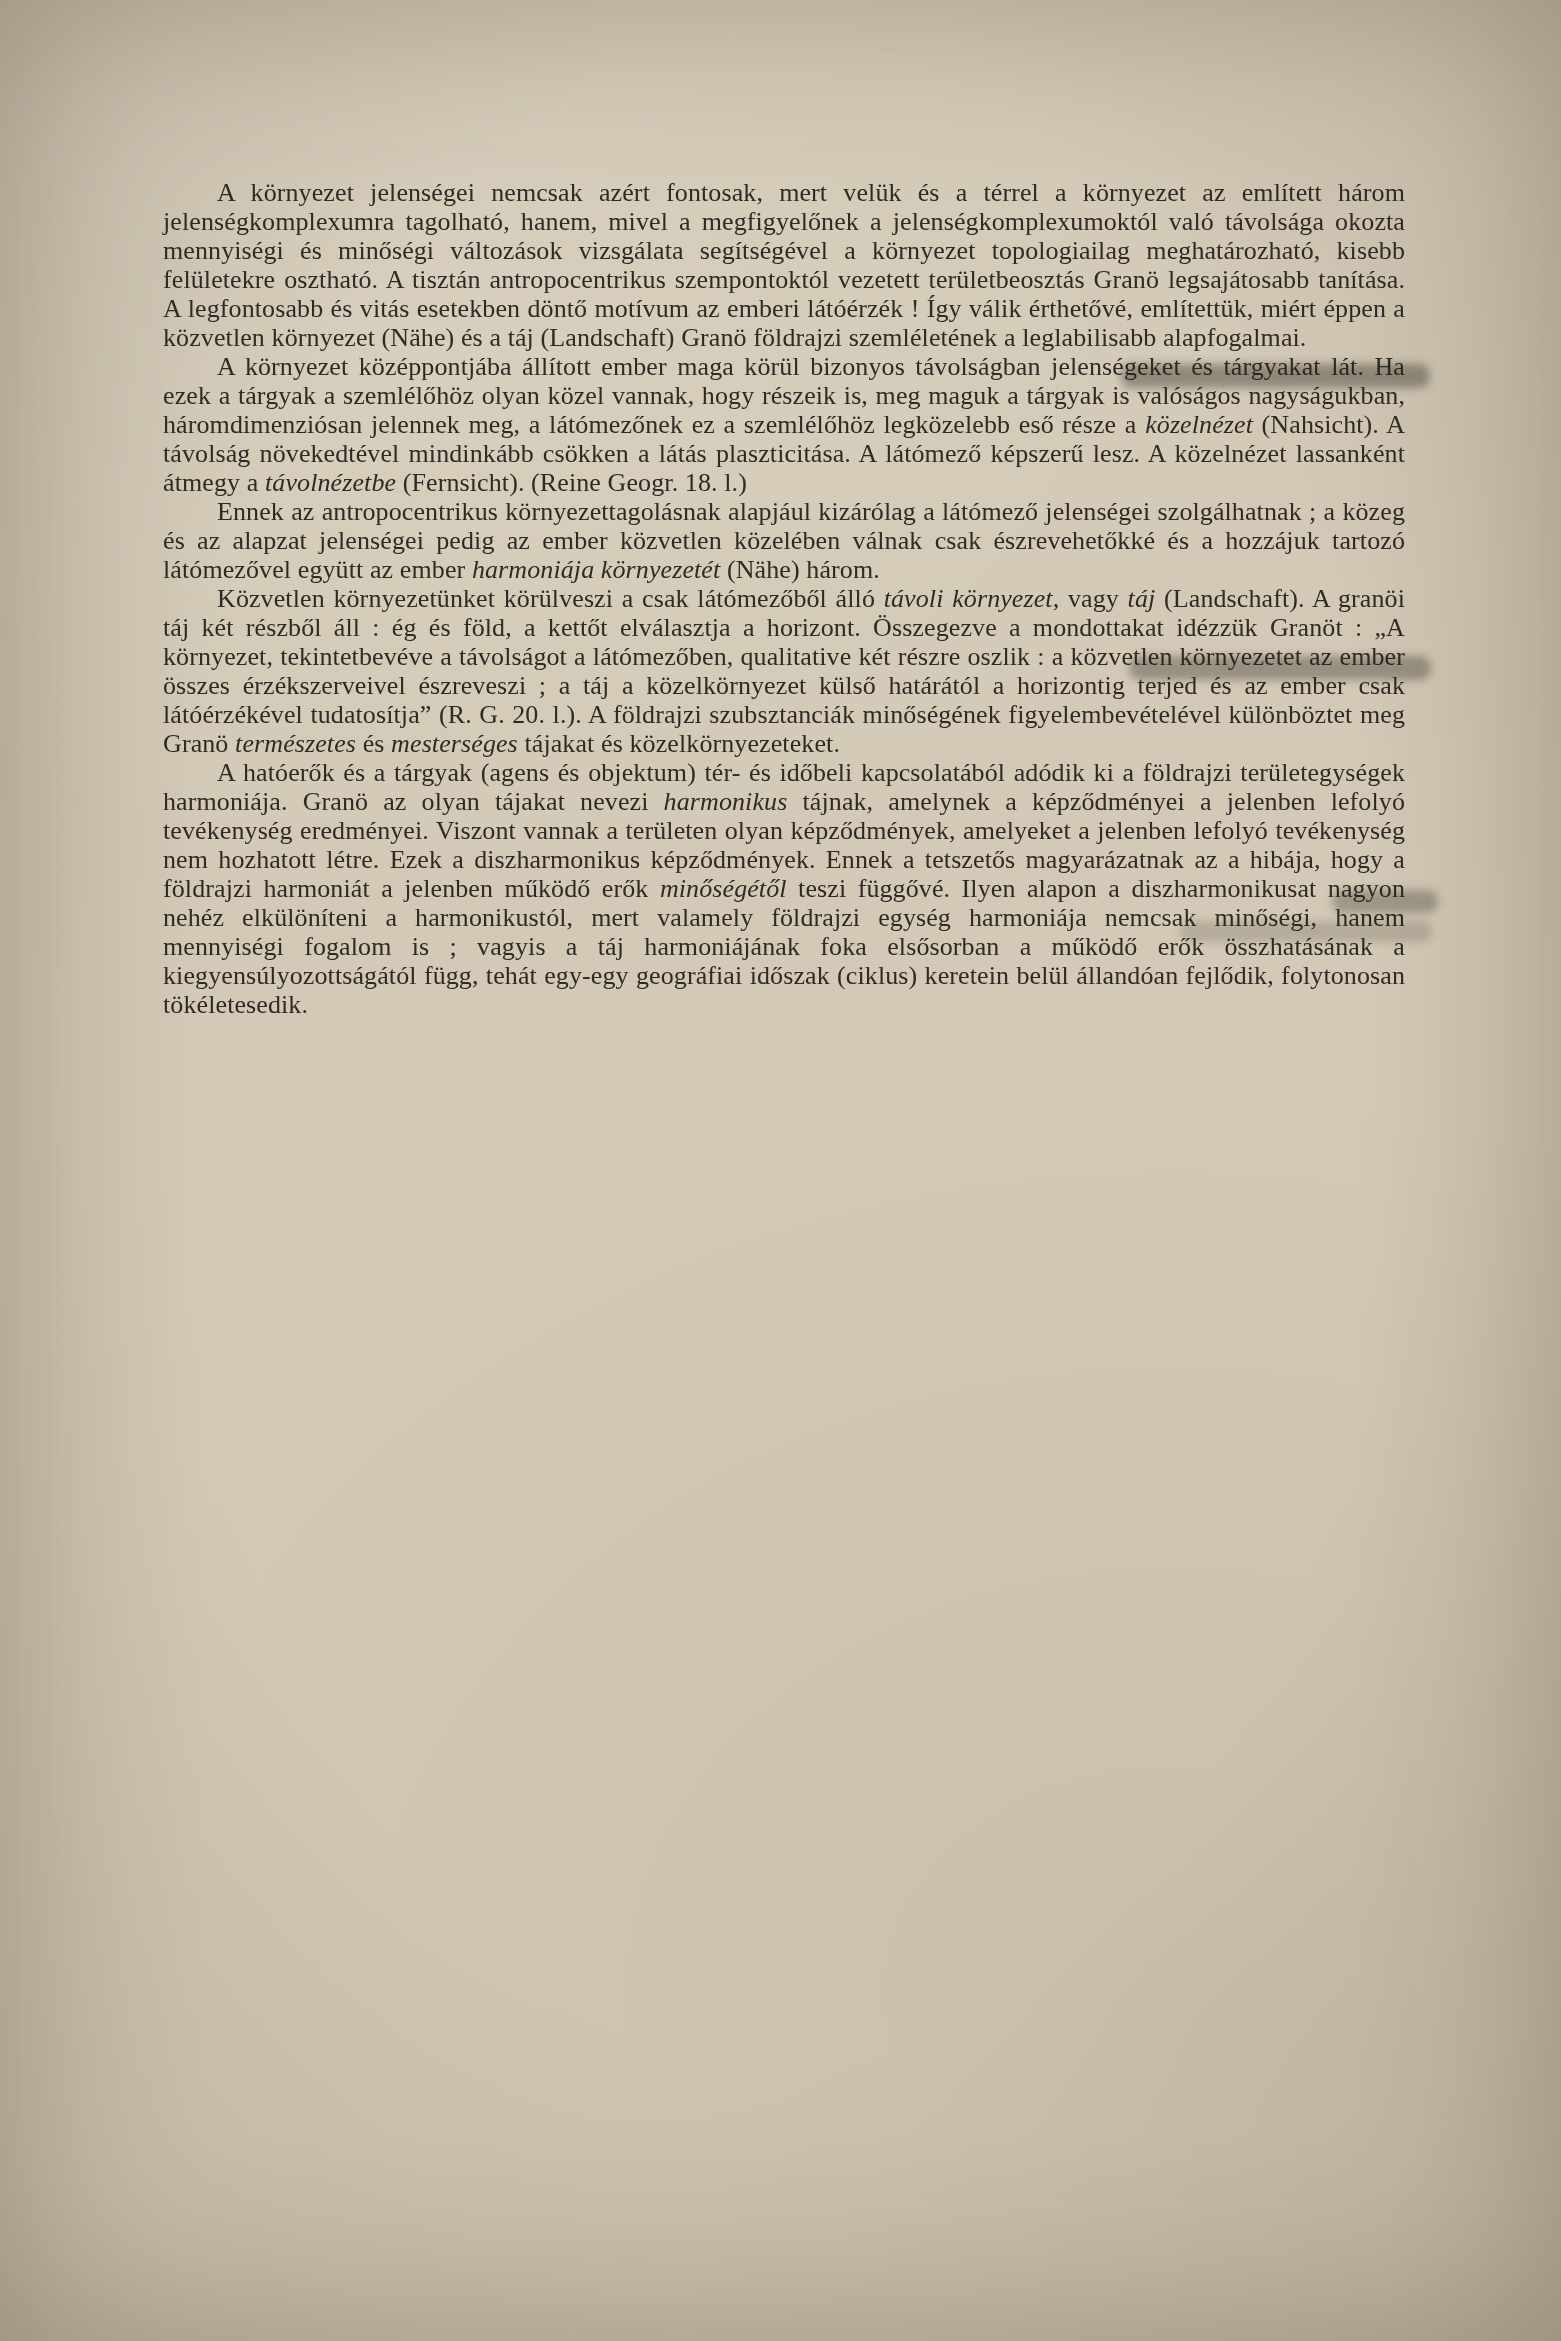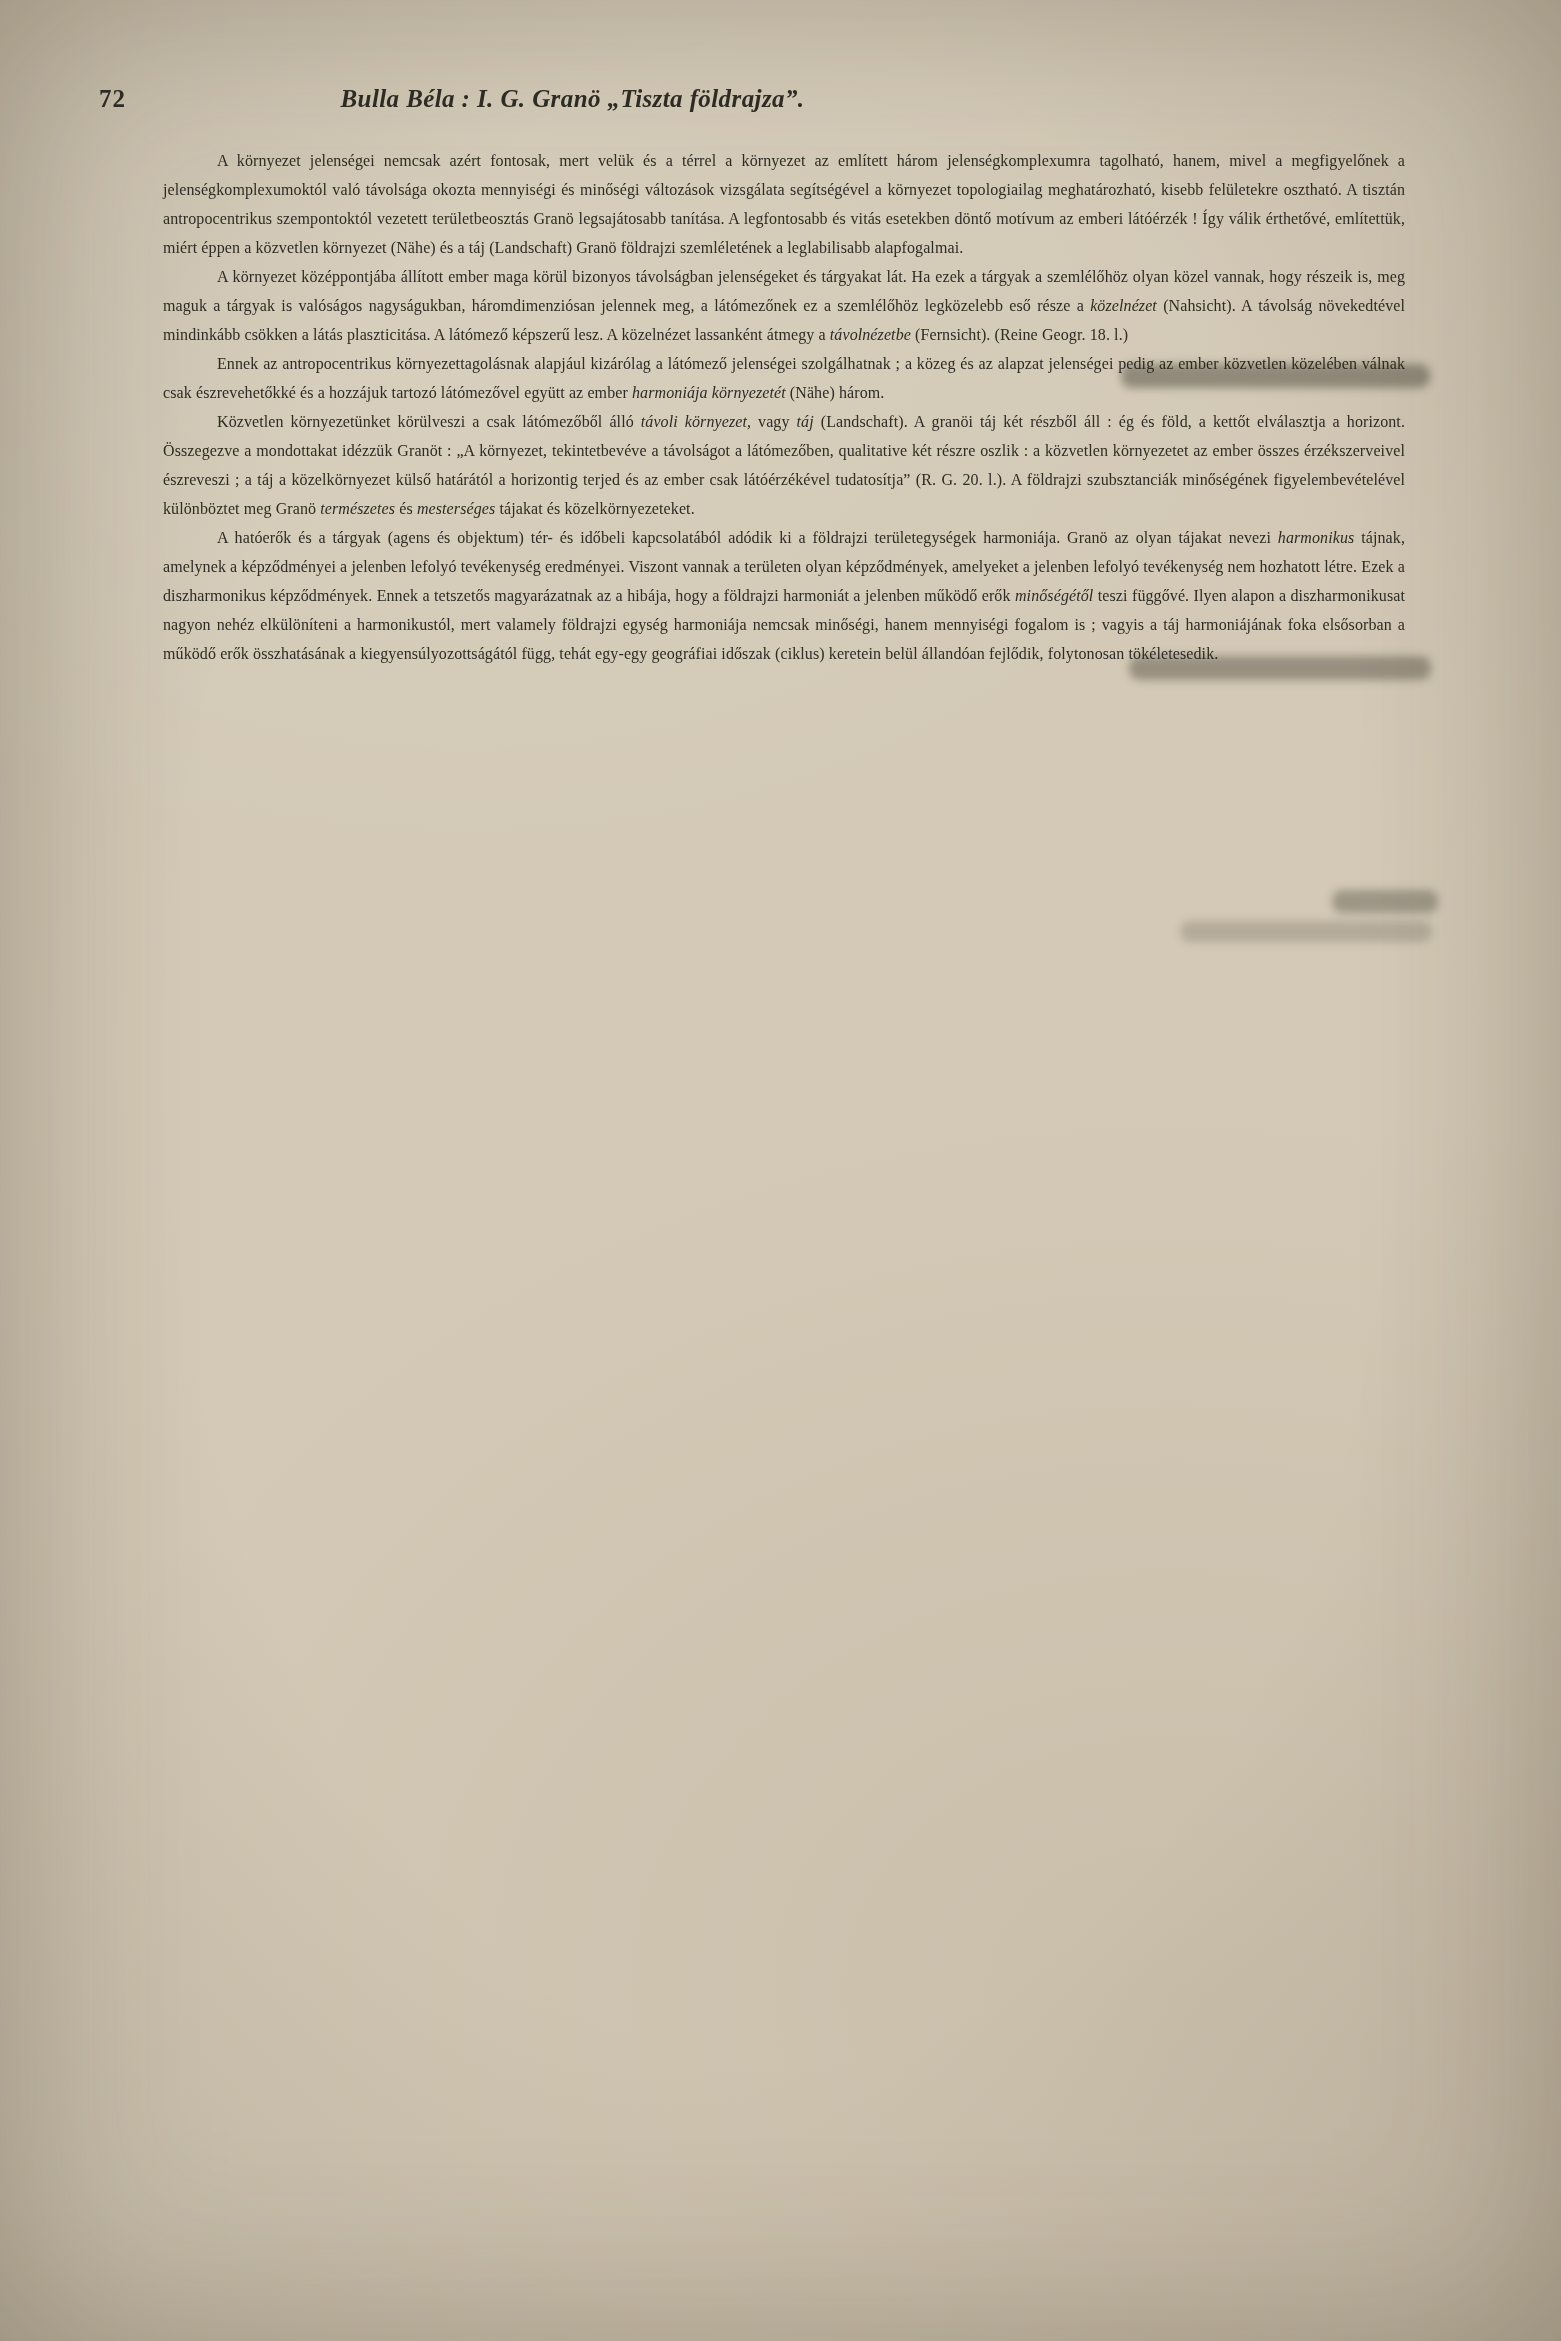--- a/index.html
+++ b/index.html
@@ -47,24 +47,24 @@
     top: 0;
     width: 607px;
     text-align: center;
     font-style: italic;
     font-weight: bold;
     letter-spacing: 0.4px;
     white-space: nowrap;
   }
   .body-text {
     position: absolute;
-    top: 146px;
+    top: 178px;
     left: 163px;
     width: 1242px;
-    font-size: 16px;
+    font-size: 26px;
     line-height: 29px;
     text-align: justify;
     letter-spacing: 0.1px;
   }
   .body-text p {
     margin: 0;
     padding: 0;
     text-indent: 54px;
   }
   .body-text em {
@@ -79,24 +79,20 @@
   .smudge.s2 { left: 1129px; top: 656px; width: 302px; height: 24px; background: rgba(38,33,24,0.34); }
   .smudge.s3 { left: 1332px; top: 890px; width: 106px; height: 22.6px; background: rgba(38,33,24,0.30); }
   .smudge.s4 { left: 1180px; top: 921px; width: 252px; height: 21px; background: rgba(38,33,24,0.18); }
 </style>
 </head>
 <body>
 
 <div class="page">
   <div class="vignette"></div>
 
-  <div class="header">
-    <span class="page-number">72</span>
-    <span class="running-title">Bulla Béla : I. G. Granö „Tiszta földrajza”.</span>
-  </div>
 
   <div class="body-text">
       <p><span>A környezet jelenségei nemcsak azért fontosak, mert velük és a térrel a környezet az említett három jelenségkomplexumra tagolható, hanem, mivel a megfigyelőnek a jelenségkomplexumoktól való távolsága okozta mennyiségi és minőségi változások vizsgálata segítségével a környezet topologiailag meghatározható, kisebb felületekre osztható. A tisztán antropocentrikus szempontoktól vezetett területbeosztás Granö legsajátosabb tanítása. A legfontosabb és vitás esetekben döntő motívum az emberi látóérzék ! Így válik érthetővé, említettük, miért éppen a közvetlen környezet (Nähe) és a táj (Landschaft) Granö földrajzi szemléletének a leglabilisabb alapfogalmai.</span></p>
       <p><span>A környezet középpontjába állított ember maga körül bizonyos távolságban jelenségeket és tárgyakat lát. Ha ezek a tárgyak a szemlélőhöz olyan közel vannak, hogy részeik is, meg maguk a tárgyak is valóságos nagyságukban, háromdimenziósan jelennek meg, a látómezőnek ez a szemlélőhöz legközelebb eső része a </span><em>közelnézet</em><span> (Nahsicht). A távolság növekedtével mindinkább csökken a látás plaszticitása. A látómező képszerű lesz. A közelnézet lassanként átmegy a </span><em>távolnézetbe</em><span> (Fernsicht). (Reine Geogr. 18. l.)</span></p>
       <p><span>Ennek az antropocentrikus környezettagolásnak alapjául kizárólag a látómező jelenségei szolgálhatnak ; a közeg és az alapzat jelenségei pedig az ember közvetlen közelében válnak csak észrevehetőkké és a hozzájuk tartozó látómezővel együtt az ember </span><em>harmoniája környezetét</em><span> (Nähe) három.</span></p>
       <p><span>Közvetlen környezetünket körülveszi a csak látómezőből álló </span><em>távoli környezet,</em><span> vagy </span><em>táj</em><span> (Landschaft). A granöi táj két részből áll : ég és föld, a kettőt elválasztja a horizont. Összegezve a mondottakat idézzük Granöt : „A környezet, tekintetbevéve a távolságot a látómezőben, qualitative két részre oszlik : a közvetlen környezetet az ember összes érzékszerveivel észreveszi ; a táj a közelkörnyezet külső határától a horizontig terjed és az ember csak látóérzékével tudatosítja” (R. G. 20. l.). A földrajzi szubsztanciák minőségének figyelembevételével különböztet meg Granö </span><em>természetes</em><span> és </span><em>mesterséges</em><span> tájakat és közelkörnyezeteket.</span></p>
       <p><span>A hatóerők és a tárgyak (agens és objektum) tér- és időbeli kapcsolatából adódik ki a földrajzi területegységek harmoniája. Granö az olyan tájakat nevezi </span><em>harmonikus</em><span> tájnak, amelynek a képződményei a jelenben lefolyó tevékenység eredményei. Viszont vannak a területen olyan képződmények, amelyeket a jelenben lefolyó tevékenység nem hozhatott létre. Ezek a diszharmonikus képződmények. Ennek a tetszetős magyarázatnak az a hibája, hogy a földrajzi harmoniát a jelenben működő erők </span><em>minőségétől</em><span> teszi függővé. Ilyen alapon a diszharmonikusat nagyon nehéz elkülöníteni a harmonikustól, mert valamely földrajzi egység harmoniája nemcsak minőségi, hanem mennyiségi fogalom is ; vagyis a táj harmoniájának foka elsősorban a működő erők összhatásának a kiegyensúlyozottságától függ, tehát egy-egy geográfiai időszak (ciklus) keretein belül állandóan fejlődik, folytonosan tökéletesedik.</span></p>
     </div>
 
   <div class="smudge s1"></div>

